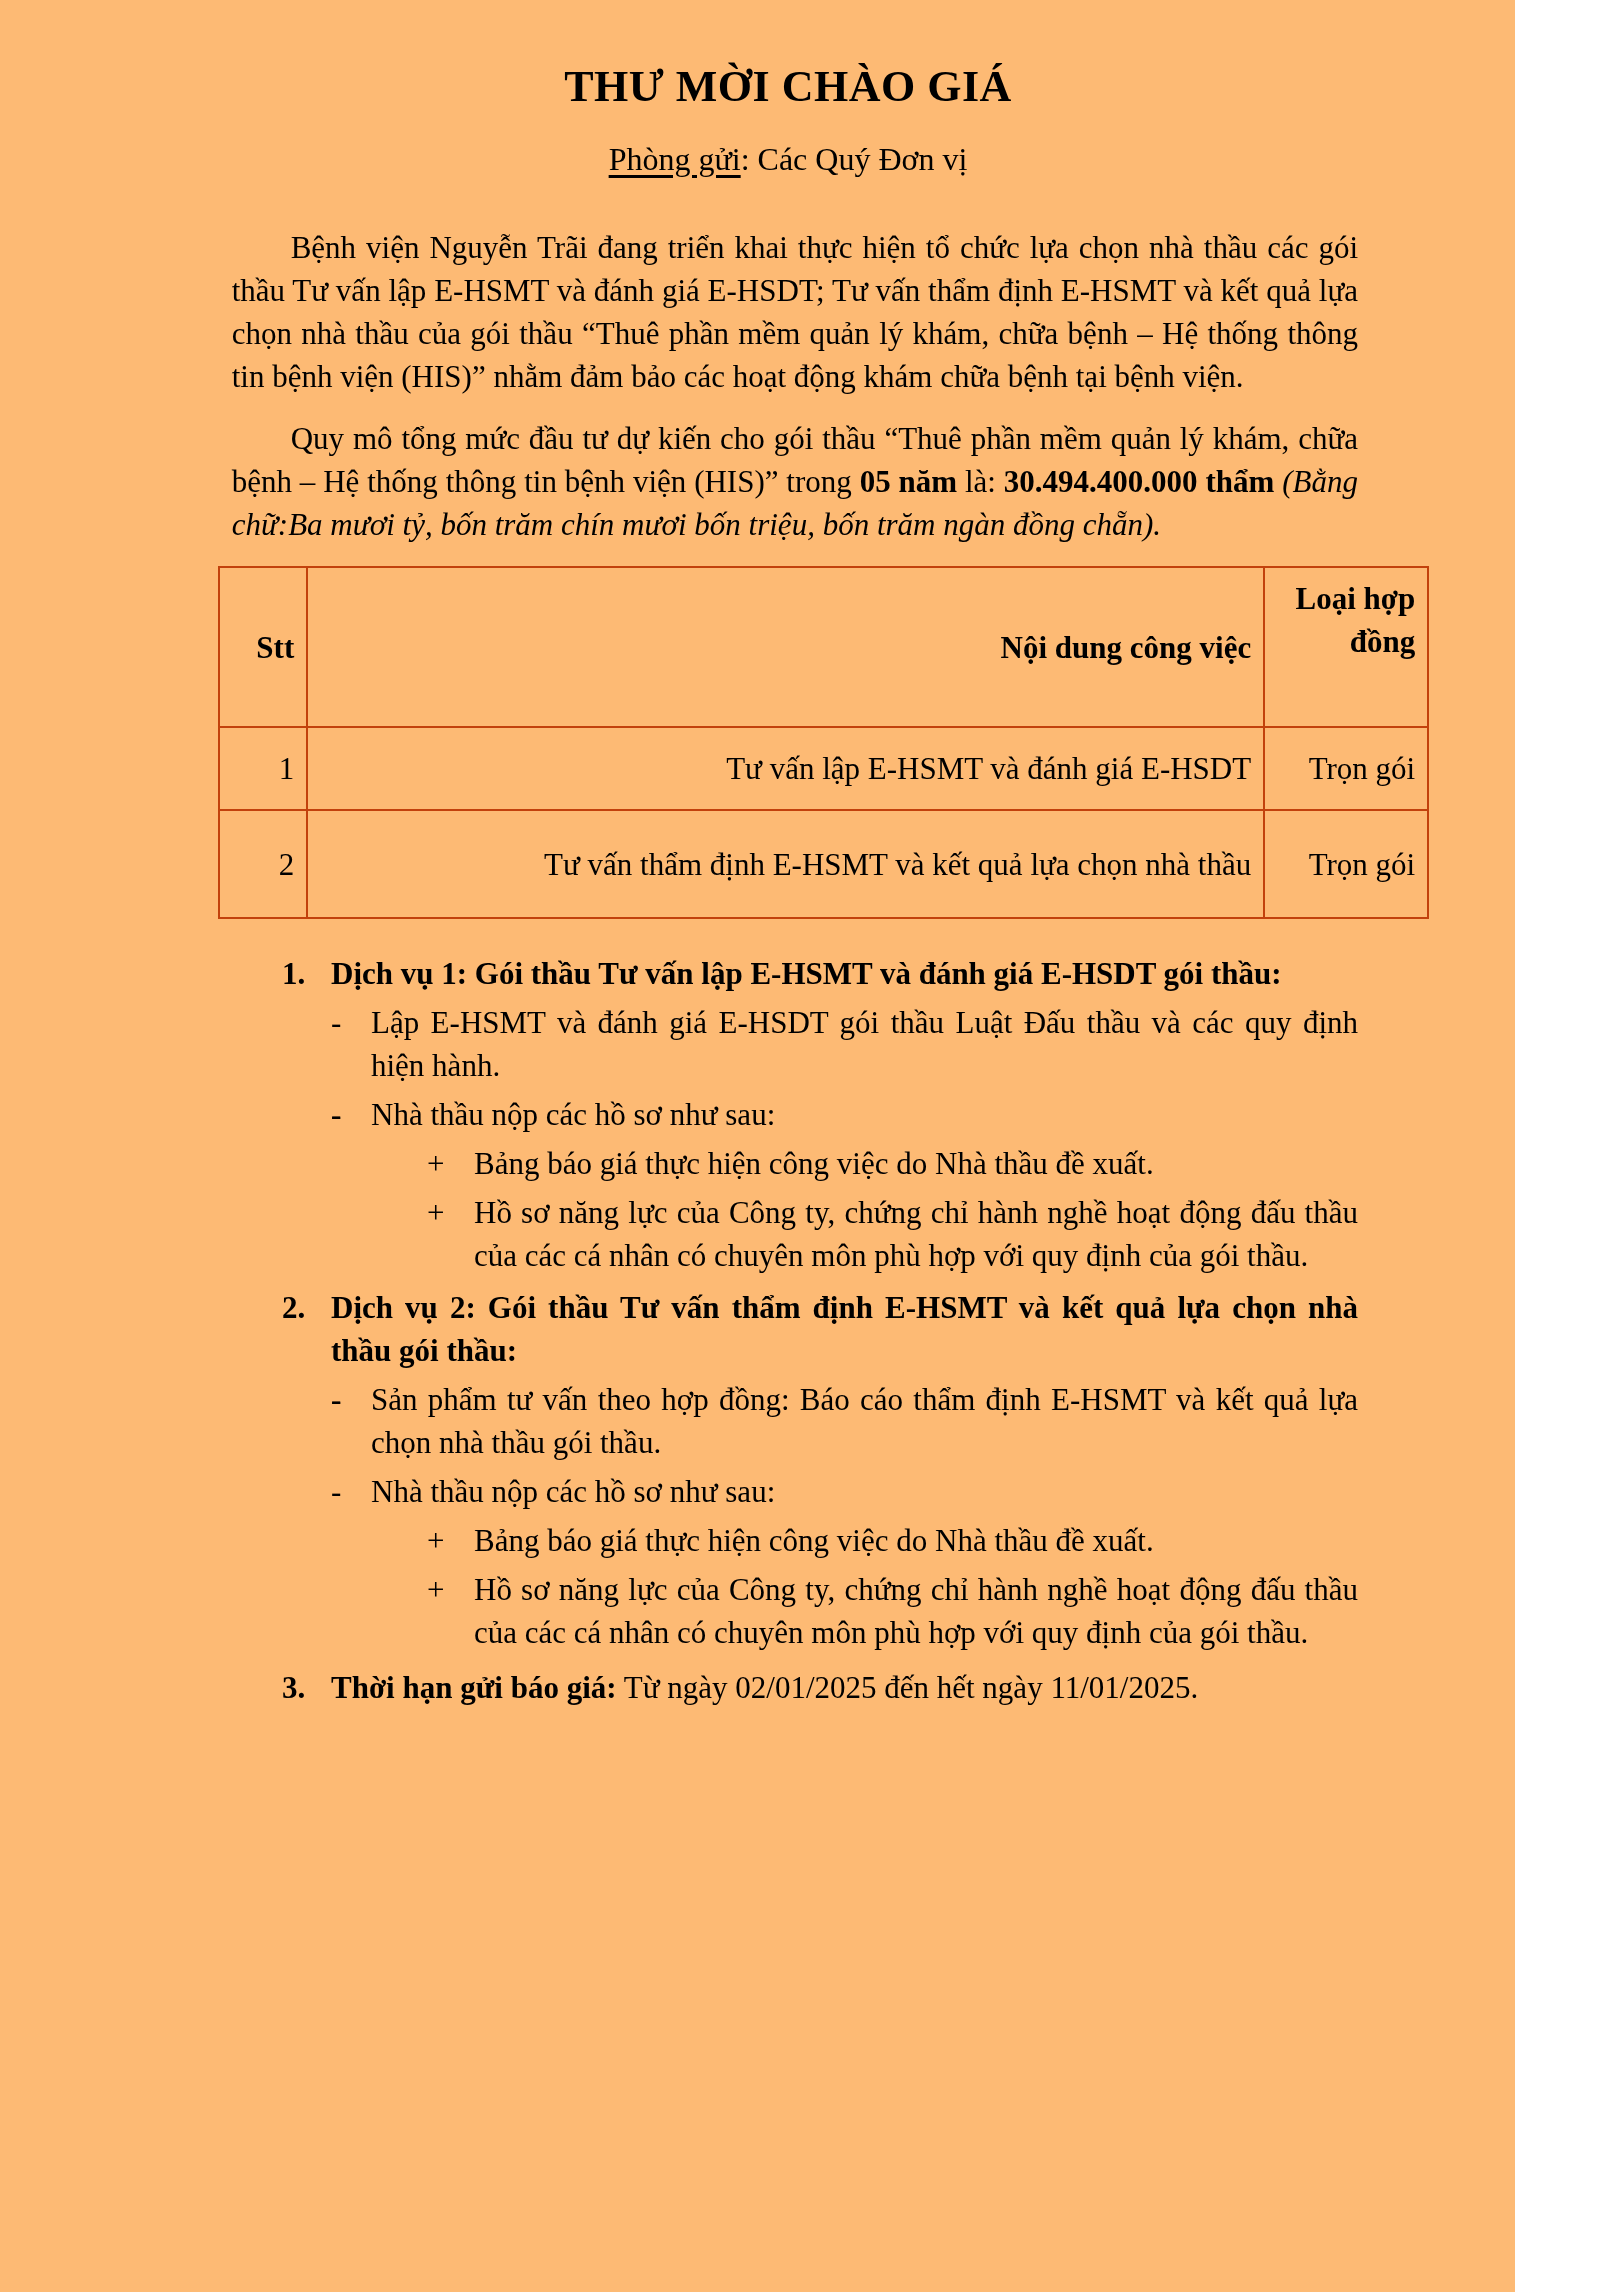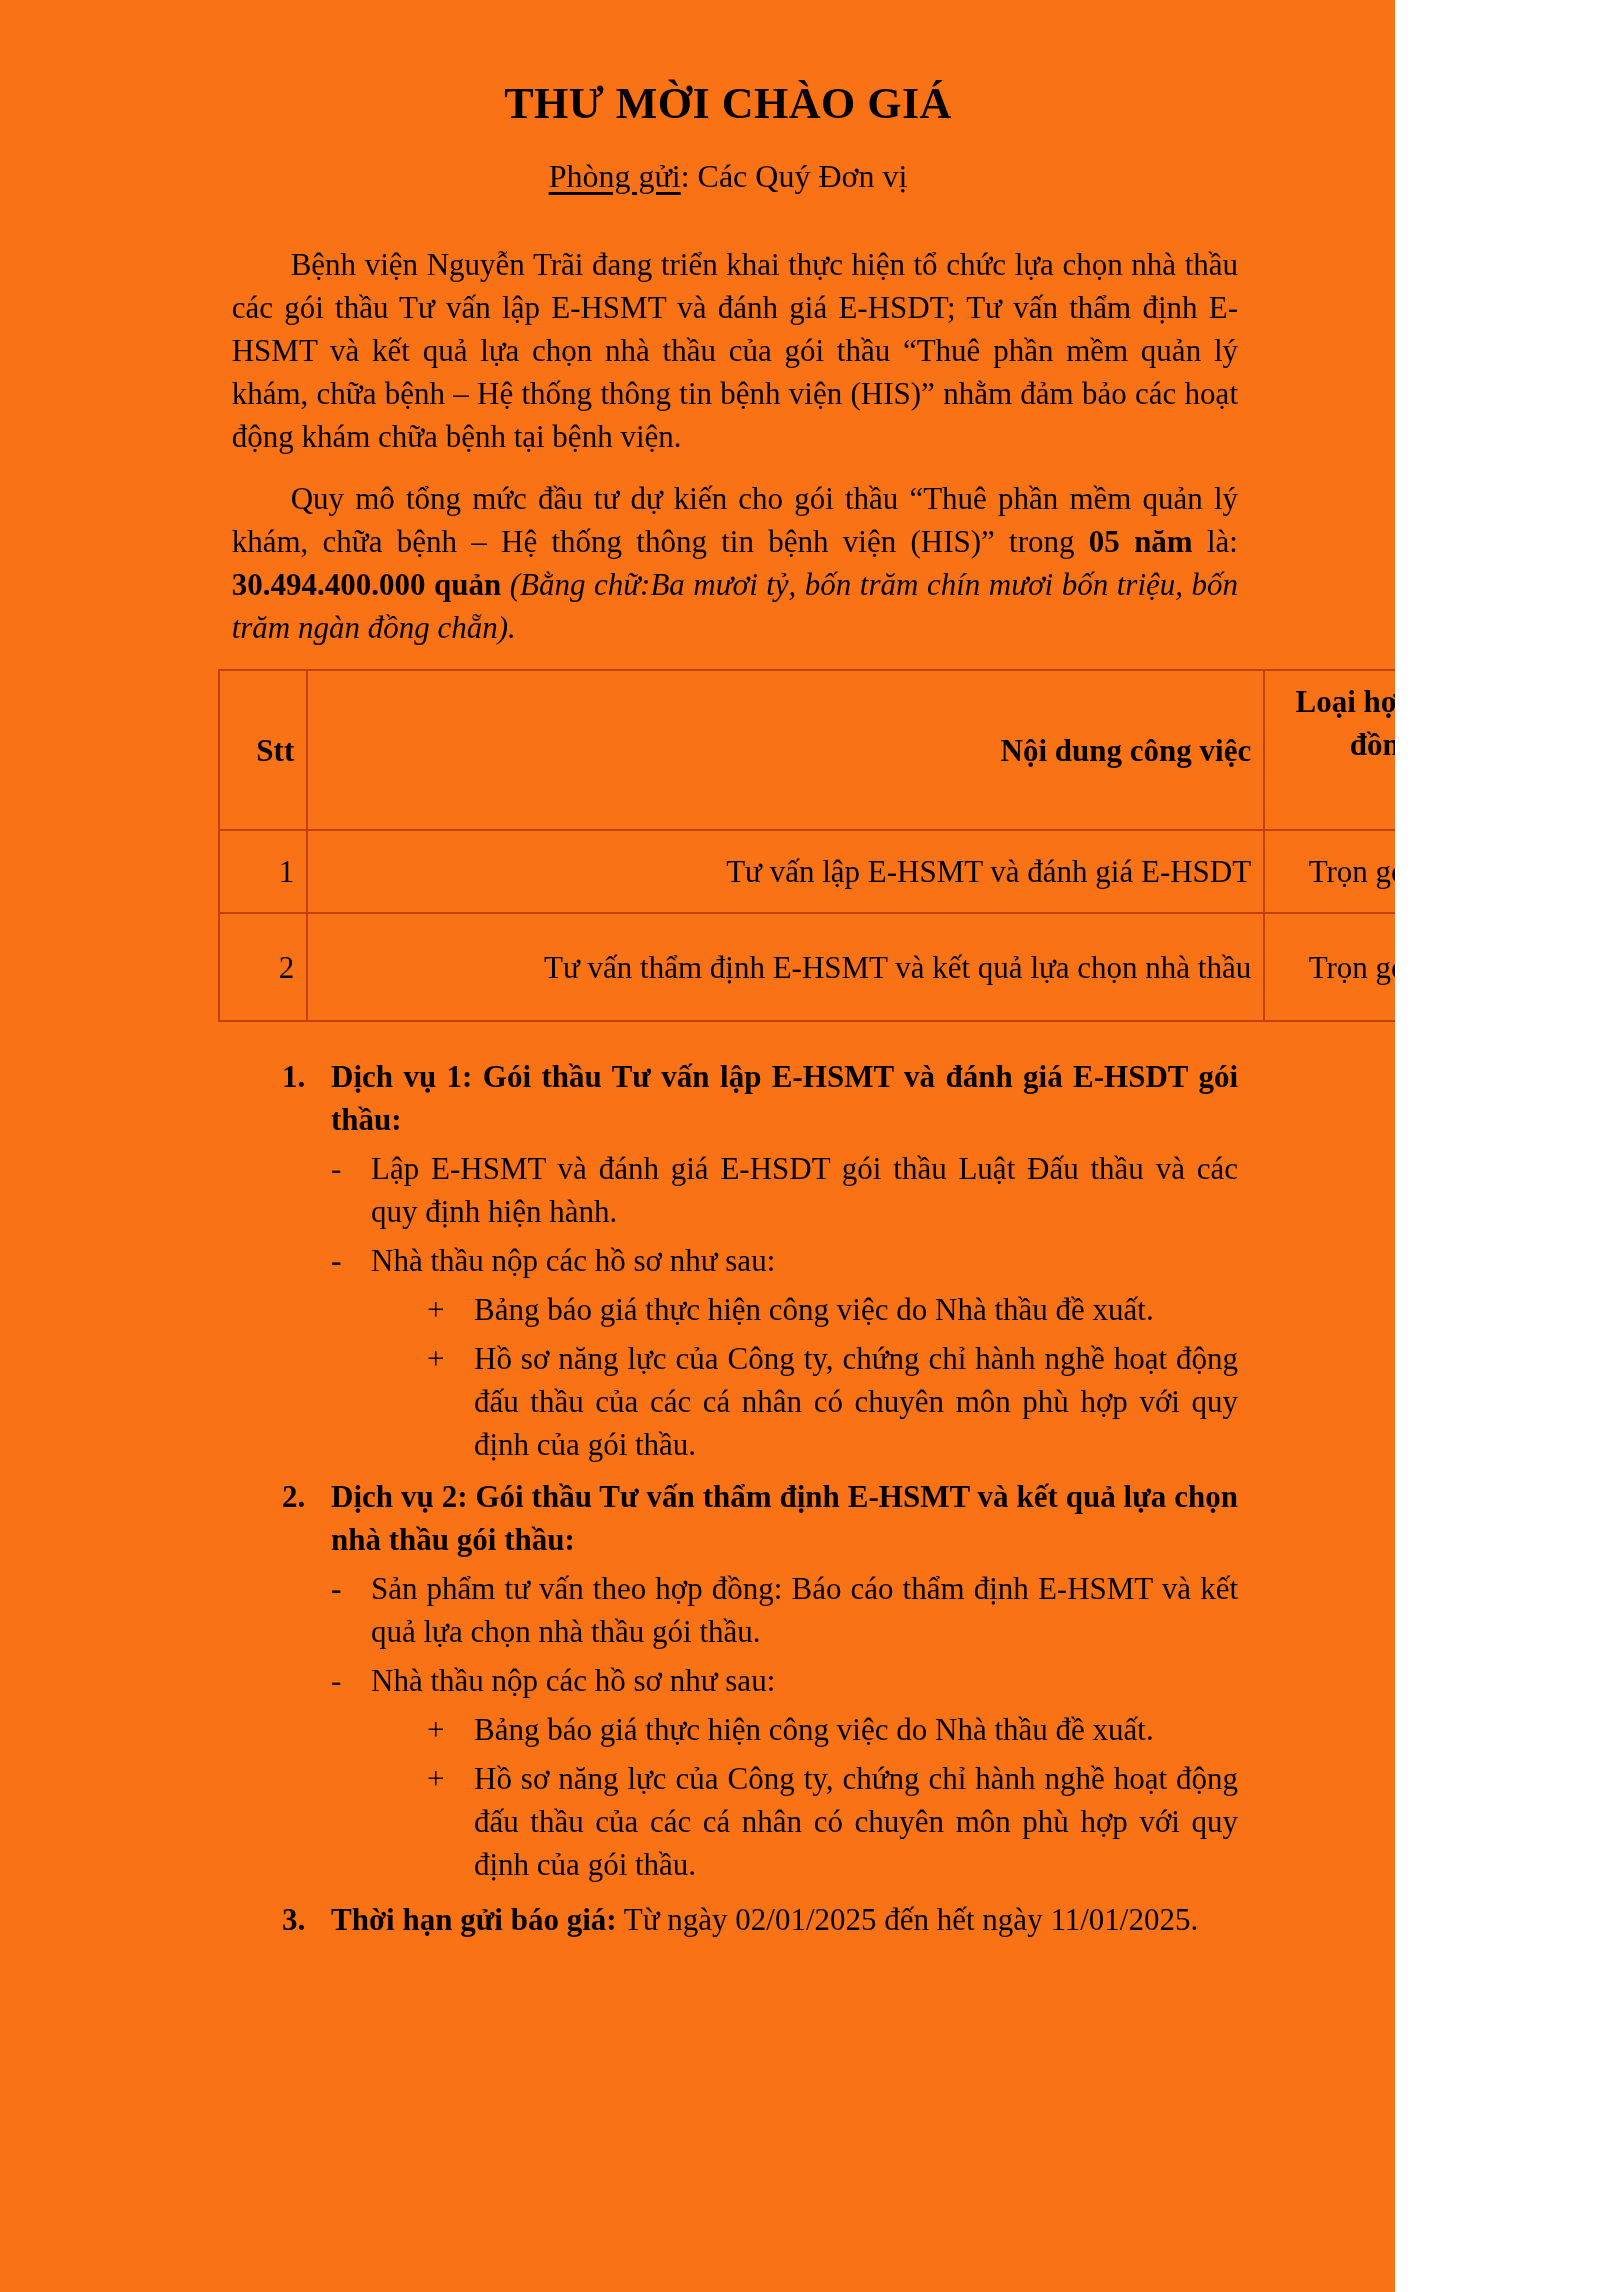--- a/index.html
+++ b/index.html
@@ -1,26 +1,26 @@
 <!DOCTYPE html>
 <html><head>
 <meta charset="utf-8">
 <style>
   html, body { margin: 0; padding: 0; background: #ffffff; }
   .page {
     position: relative;
-    width: 1395px;
+    width: 1515px;
     height: 2293px;
     box-sizing: border-box;
-    background: #f97316;
+    background: #fdba74;
     color: #000000;
     font-family: "Liberation Serif", "DejaVu Serif", serif;
     font-size: 31px;
     line-height: 43px;
-    padding: 76px 157px 0 218px;
+    padding: 59px 157px 0 218px;
     overflow: hidden;
   }
   .doc-title {
     text-align: center;
     font-size: 44px;
     line-height: 55px;
     font-weight: bold;
     margin: 0 0 23.5px 0;
     letter-spacing: 0.5px;
   }
@@ -81,21 +81,21 @@
 <body>
 
 <div class="page">
 
   <h1 class="doc-title">THƯ MỜI CHÀO GIÁ</h1>
 
   <div class="salutation"><span class="greet">Phòng gửi</span><span>: </span><span class="recipient">Các Quý Đơn vị</span></div>
 
   <p class="para">Bệnh viện Nguyễn Trãi đang triển khai thực hiện tổ chức lựa chọn nhà thầu các gói thầu Tư vấn lập E-HSMT và đánh giá E-HSDT; Tư vấn thẩm định E-HSMT và kết quả lựa chọn nhà thầu của gói thầu “Thuê phần mềm quản lý khám, chữa bệnh – Hệ thống thông tin bệnh viện (HIS)” nhằm đảm bảo các hoạt động khám chữa bệnh tại bệnh viện.</p>
 
-  <p class="para"><span>Quy mô tổng mức đầu tư dự kiến cho gói thầu “Thuê phần mềm quản lý khám, chữa bệnh – Hệ thống thông tin bệnh viện (HIS)” trong </span><span class="b">05 năm</span><span> là: </span><span class="b">30.494.400.000 quản</span><span class="i"> (Bằng chữ:Ba mươi tỷ, bốn trăm chín mươi bốn triệu, bốn trăm ngàn đồng chẵn).</span></p>
+  <p class="para"><span>Quy mô tổng mức đầu tư dự kiến cho gói thầu “Thuê phần mềm quản lý khám, chữa bệnh – Hệ thống thông tin bệnh viện (HIS)” trong </span><span class="b">05 năm</span><span> là: </span><span class="b">30.494.400.000 thẩm</span><span class="i"> (Bằng chữ:Ba mươi tỷ, bốn trăm chín mươi bốn triệu, bốn trăm ngàn đồng chẵn).</span></p>
 
 
   <table class="quote">
     <colgroup>
         <col class="c1">
         <col class="c2">
         <col class="c3">
       </colgroup>
     <tbody>
         <tr class="head">

